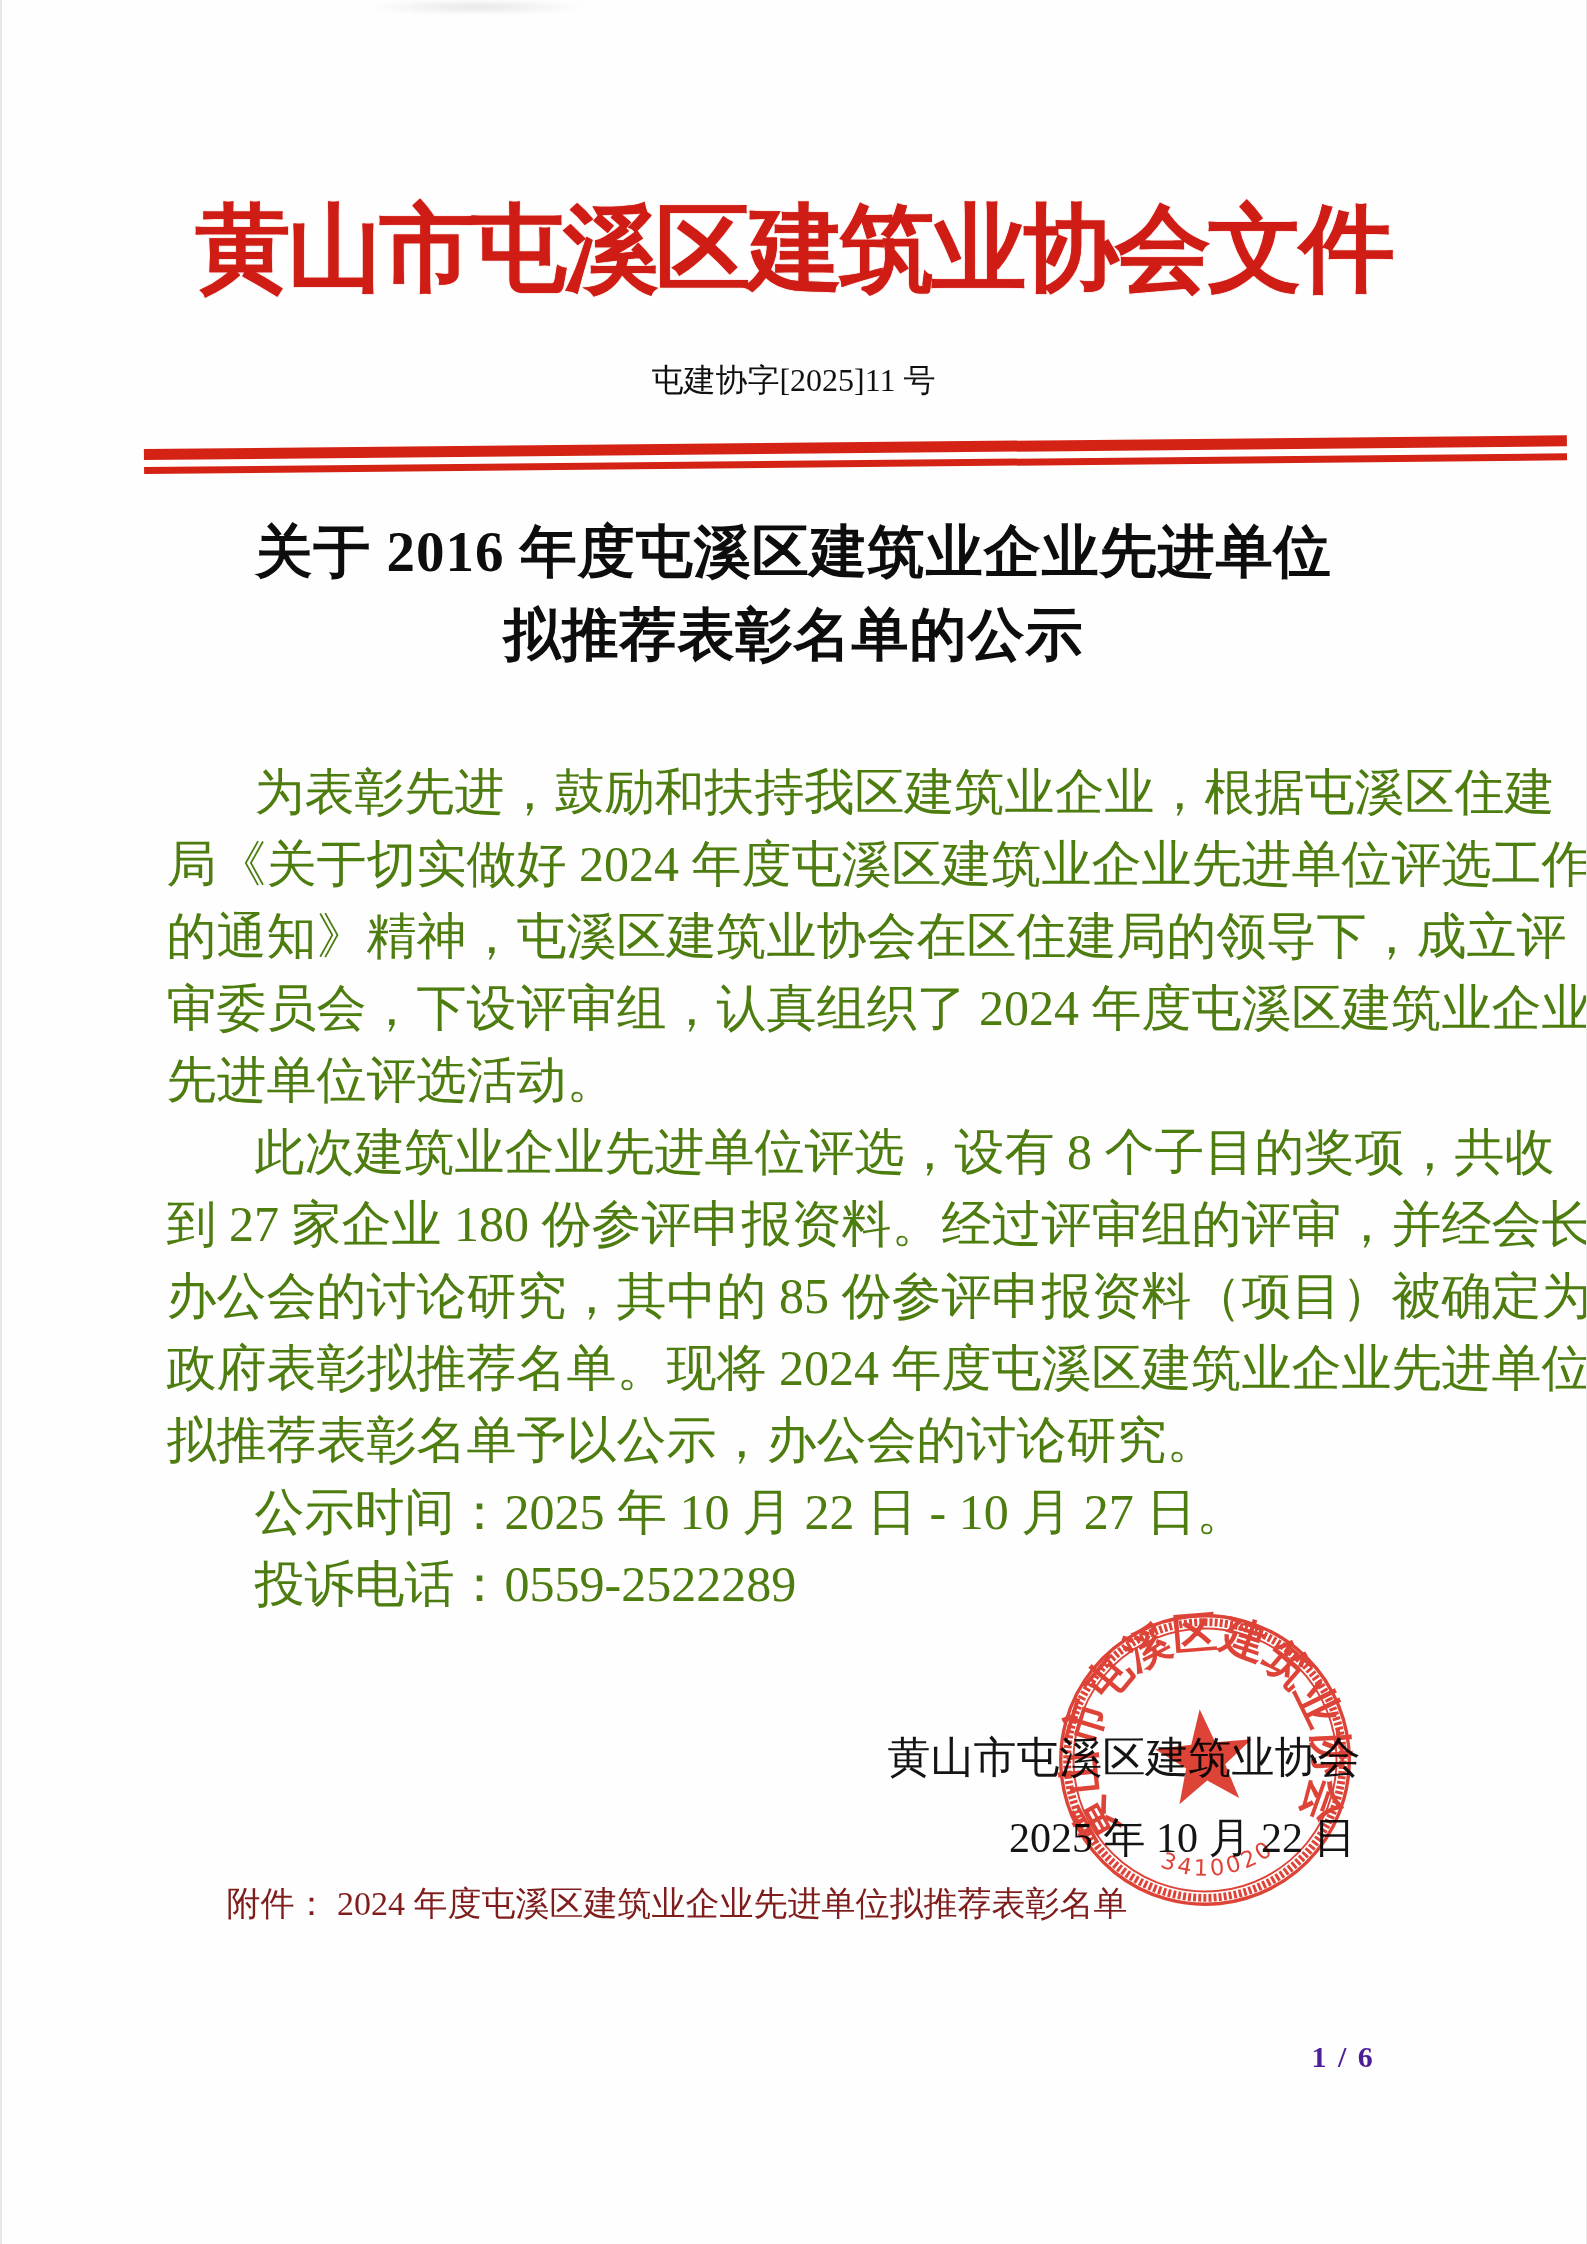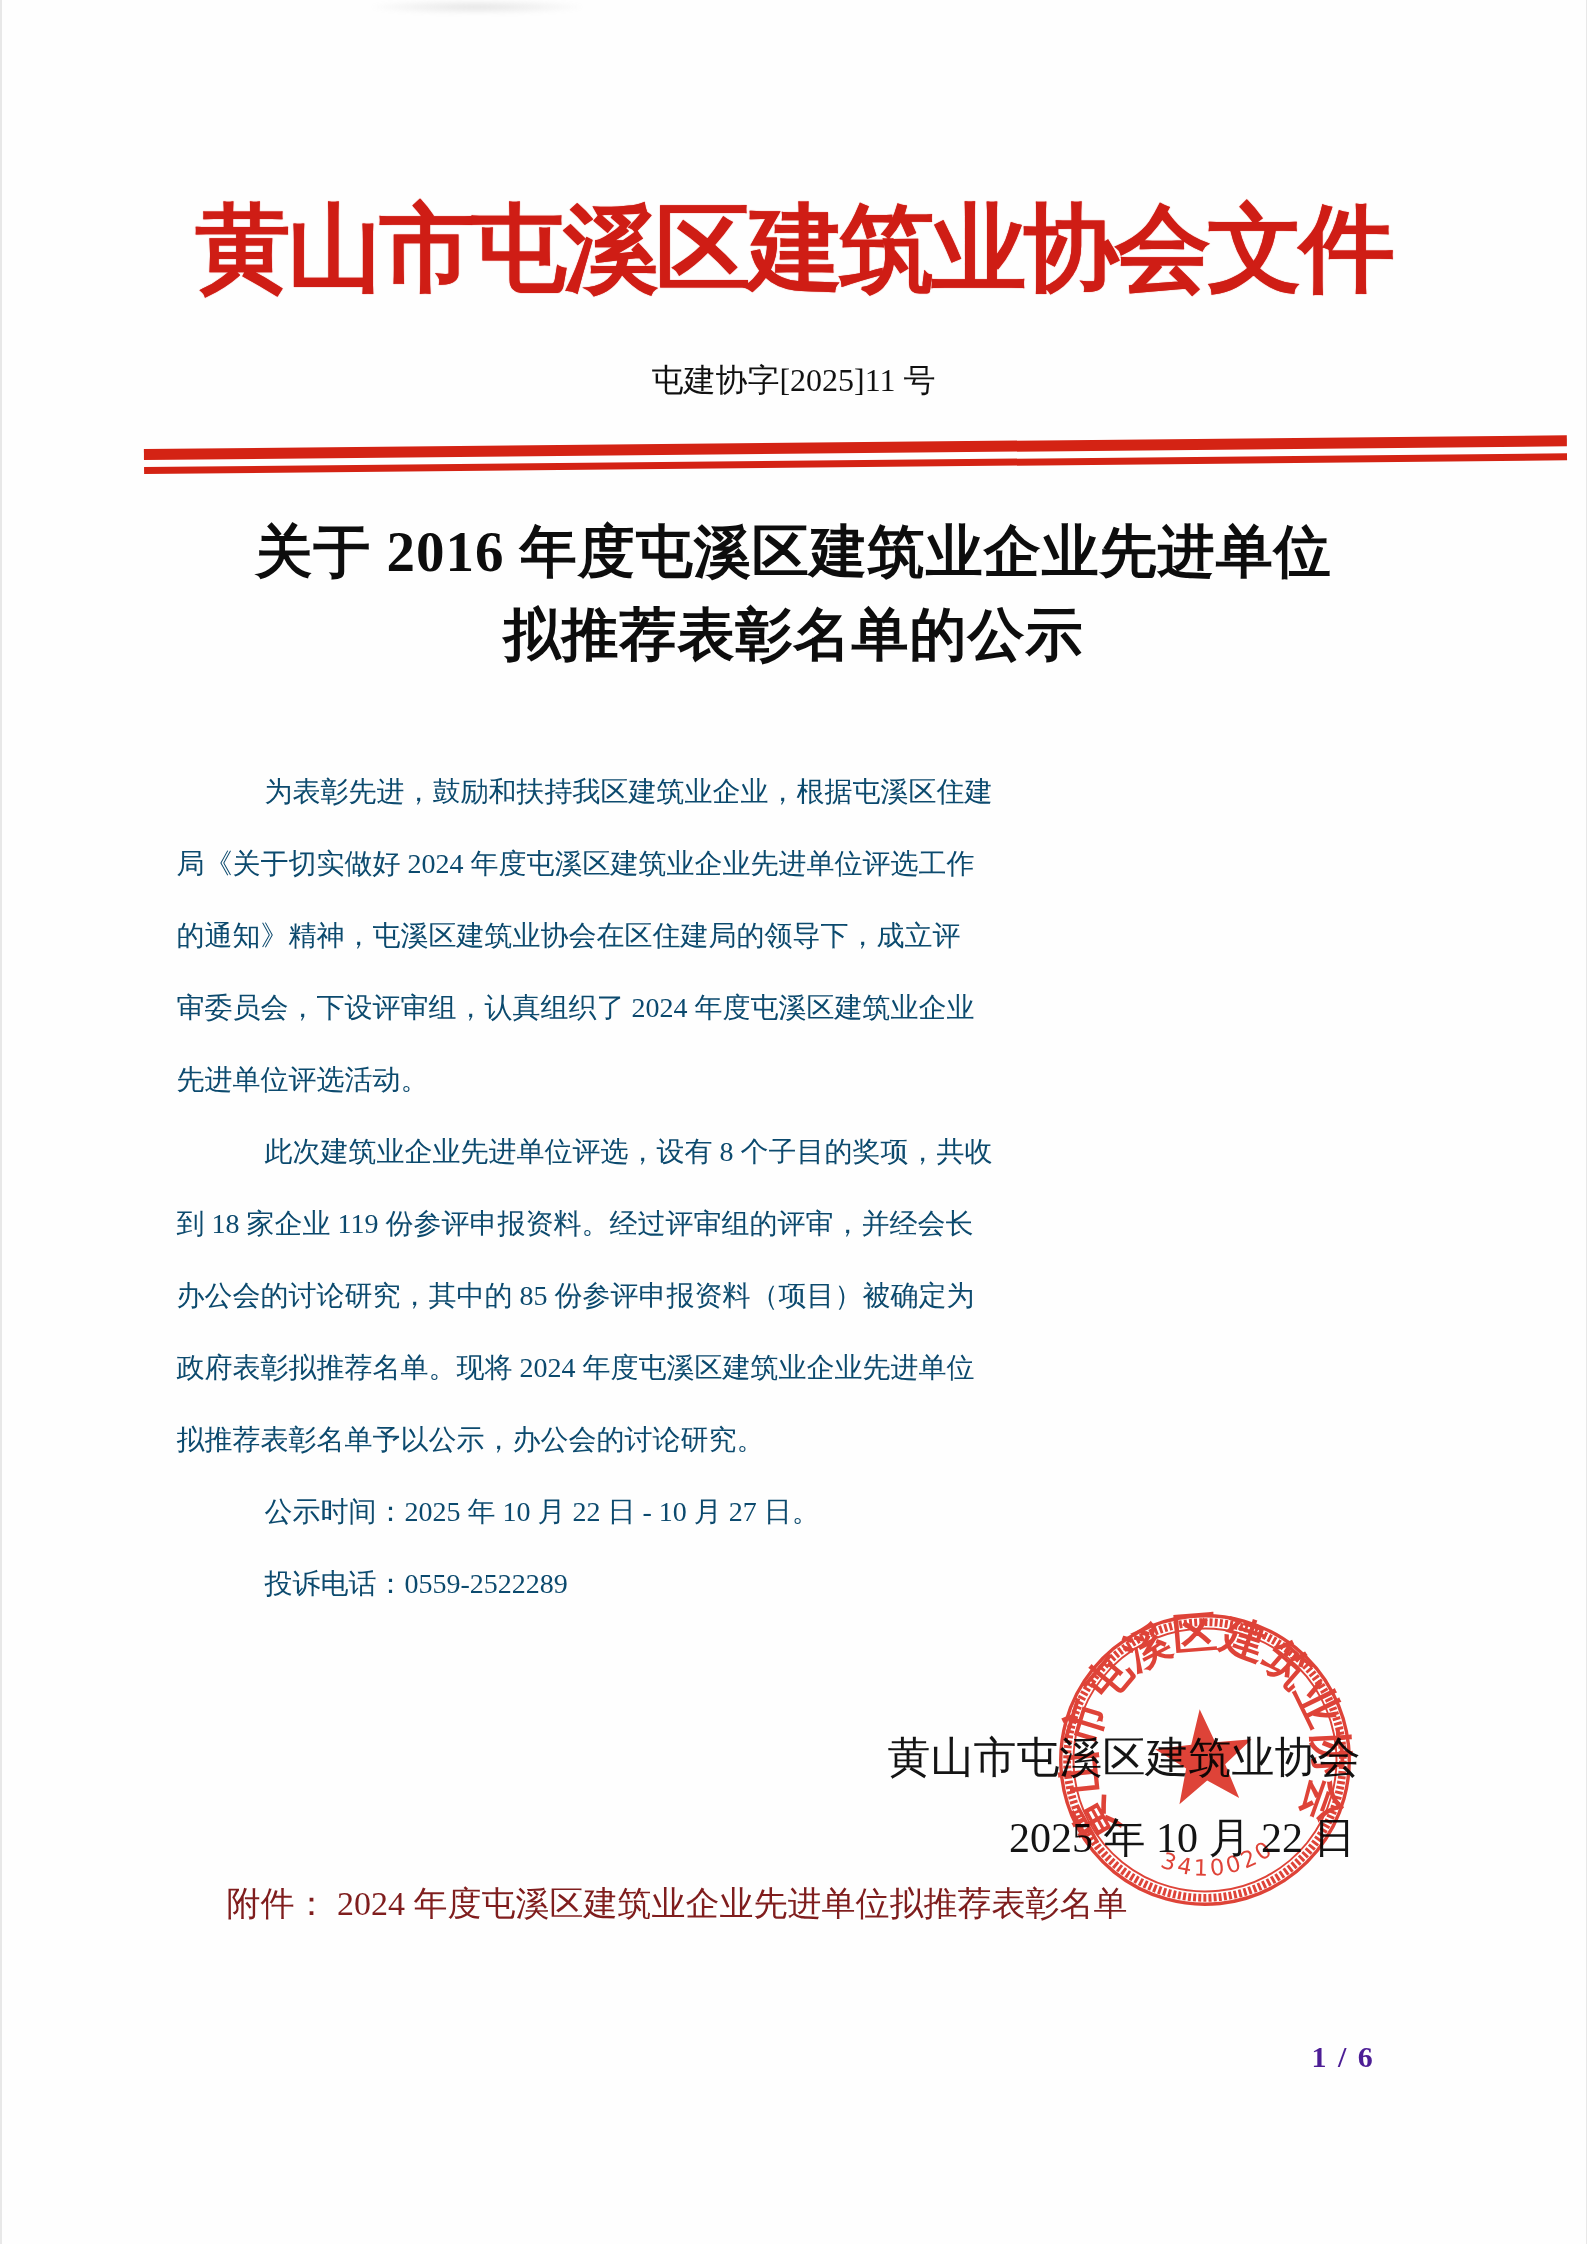--- a/index.html
+++ b/index.html
@@ -43,23 +43,22 @@
   .doc-title{
     position:absolute;left:0;top:510px;width:100%;
     text-align:center;
     font-size:57px;line-height:83px;
     font-weight:bold;
     letter-spacing:1px;
     color:#0d0d0d;
   }
   .body-block{
     position:absolute;left:165px;top:756px;width:1204px;
-    font-size:28px;line-height:72px;
-    color:#0c4a6e;
-    margin-left:10px;
+    font-size:50px;line-height:72px;
+    color:#4d7c0f;
   }
   .body-line{white-space:nowrap;}
   .body-line.indent{text-indent:88px;}
   .signature-org{
     position:absolute;right:225px;top:1728px;
     font-size:43px;line-height:60px;color:#141414;
     white-space:nowrap;
   }
   .signature-date{
     position:absolute;right:230px;top:1808px;
@@ -105,21 +104,21 @@
     <div>拟推荐表彰名单的公示</div>
   </div>
 
   <div class="body-block">
     <div class="body-line indent">为表彰先进，鼓励和扶持我区建筑业企业，根据屯溪区住建</div>
     <div class="body-line">局《关于切实做好 2024 年度屯溪区建筑业企业先进单位评选工作</div>
     <div class="body-line">的通知》精神，屯溪区建筑业协会在区住建局的领导下，成立评</div>
     <div class="body-line">审委员会，下设评审组，认真组织了 2024 年度屯溪区建筑业企业</div>
     <div class="body-line">先进单位评选活动。</div>
     <div class="body-line indent">此次建筑业企业先进单位评选，设有 8 个子目的奖项，共收</div>
-    <div class="body-line">到 18 家企业 119 份参评申报资料。经过评审组的评审，并经会长</div>
+    <div class="body-line">到 27 家企业 180 份参评申报资料。经过评审组的评审，并经会长</div>
     <div class="body-line">办公会的讨论研究，其中的 85 份参评申报资料（项目）被确定为</div>
     <div class="body-line">政府表彰拟推荐名单。现将 2024 年度屯溪区建筑业企业先进单位</div>
     <div class="body-line">拟推荐表彰名单予以公示，办公会的讨论研究。</div>
     <div class="body-line indent">公示时间：2025 年 10 月 22 日 - 10 月 27 日。</div>
     <div class="body-line indent">投诉电话：0559-2522289</div>
   </div>
 
   <div class="signature-org">黄山市屯溪区建筑业协会</div>
 
   <div class="signature-date">2025 年 10 月 22 日</div>

